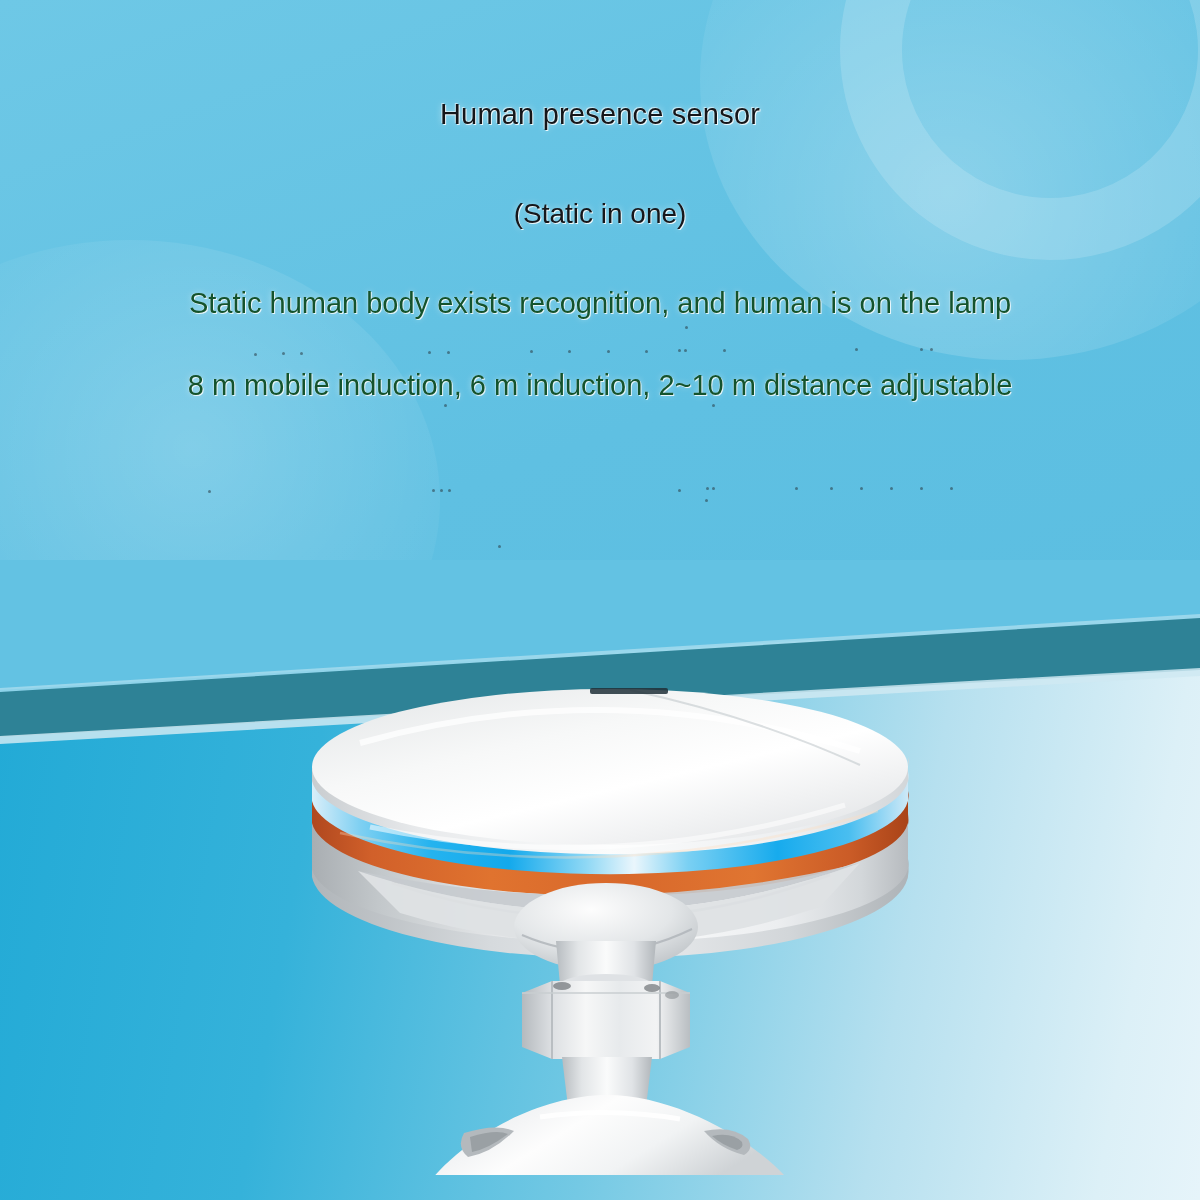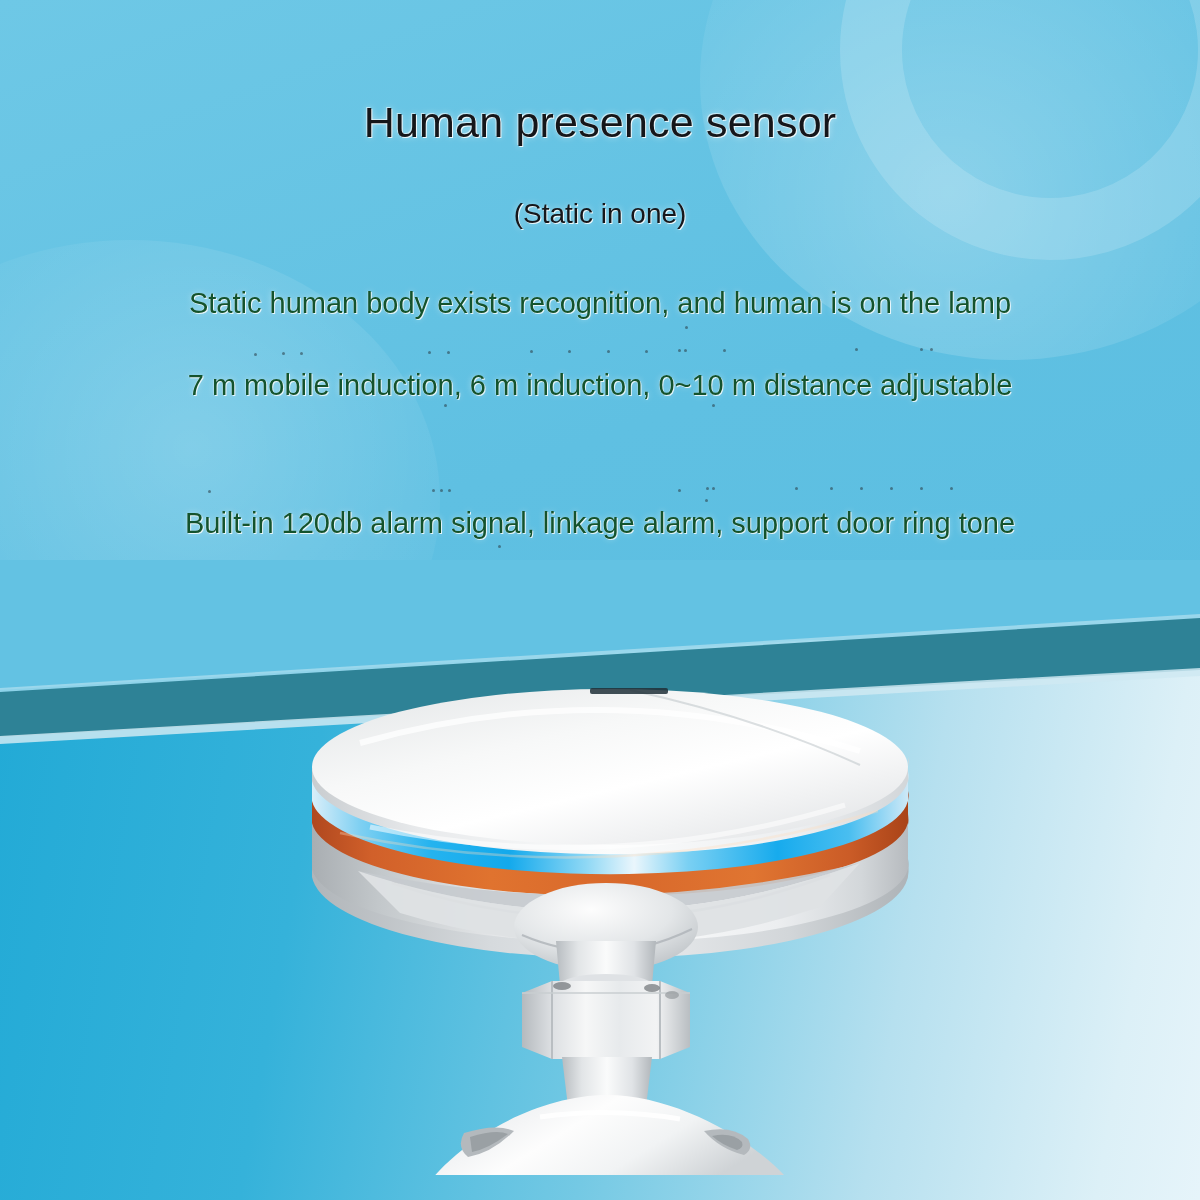--- a/index.html
+++ b/index.html
@@ -85,21 +85,21 @@
     position: absolute;
     inset: 0;
     z-index: 20;
   }
   .title {
     position: absolute;
     top: 98px;
     left: 0;
     width: 1200px;
     text-align: center;
-    font-size: 43px;
+    font-size: 29px;
     color: #15161a;
     letter-spacing: 0.2px;
     text-shadow:
       1px 1px 0 rgba(255,255,255,0.85),
      -1px -1px 0 rgba(255,255,255,0.55),
       0 0 7px rgba(255,255,255,0.55);
   }
   .subtitle {
     position: absolute;
     top: 198px;
@@ -174,24 +174,23 @@
     </svg>
   </div>
 
   <div class="text-layer">
     <div class="title">Human presence sensor</div>
 
     <div class="subtitle">(Static in one)</div>
 
     <div class="feat feat-1">Static human body exists recognition, and human is on the lamp</div>
 
-    <div class="feat feat-2">7 m mobile induction, 6 m induction, 0~10 m distance adjustable</div>
-
-
-    <div class="feat feat-4">Built-in 120db alarm signal, linkage alarm, support door ring tone</div>
+    <div class="feat feat-2">8 m mobile induction, 6 m induction, 2~10 m distance adjustable</div>
+
+
 
     <div class="speckles">
       <span class="spk" style="left:685px; top:326px;"></span>
       <span class="spk" style="left:254px; top:353px;"></span>
       <span class="spk" style="left:282px; top:352px;"></span>
       <span class="spk" style="left:300px; top:352px;"></span>
       <span class="spk" style="left:428px; top:351px;"></span>
       <span class="spk" style="left:447px; top:351px;"></span>
       <span class="spk" style="left:530px; top:350px;"></span>
       <span class="spk" style="left:568px; top:350px;"></span>

